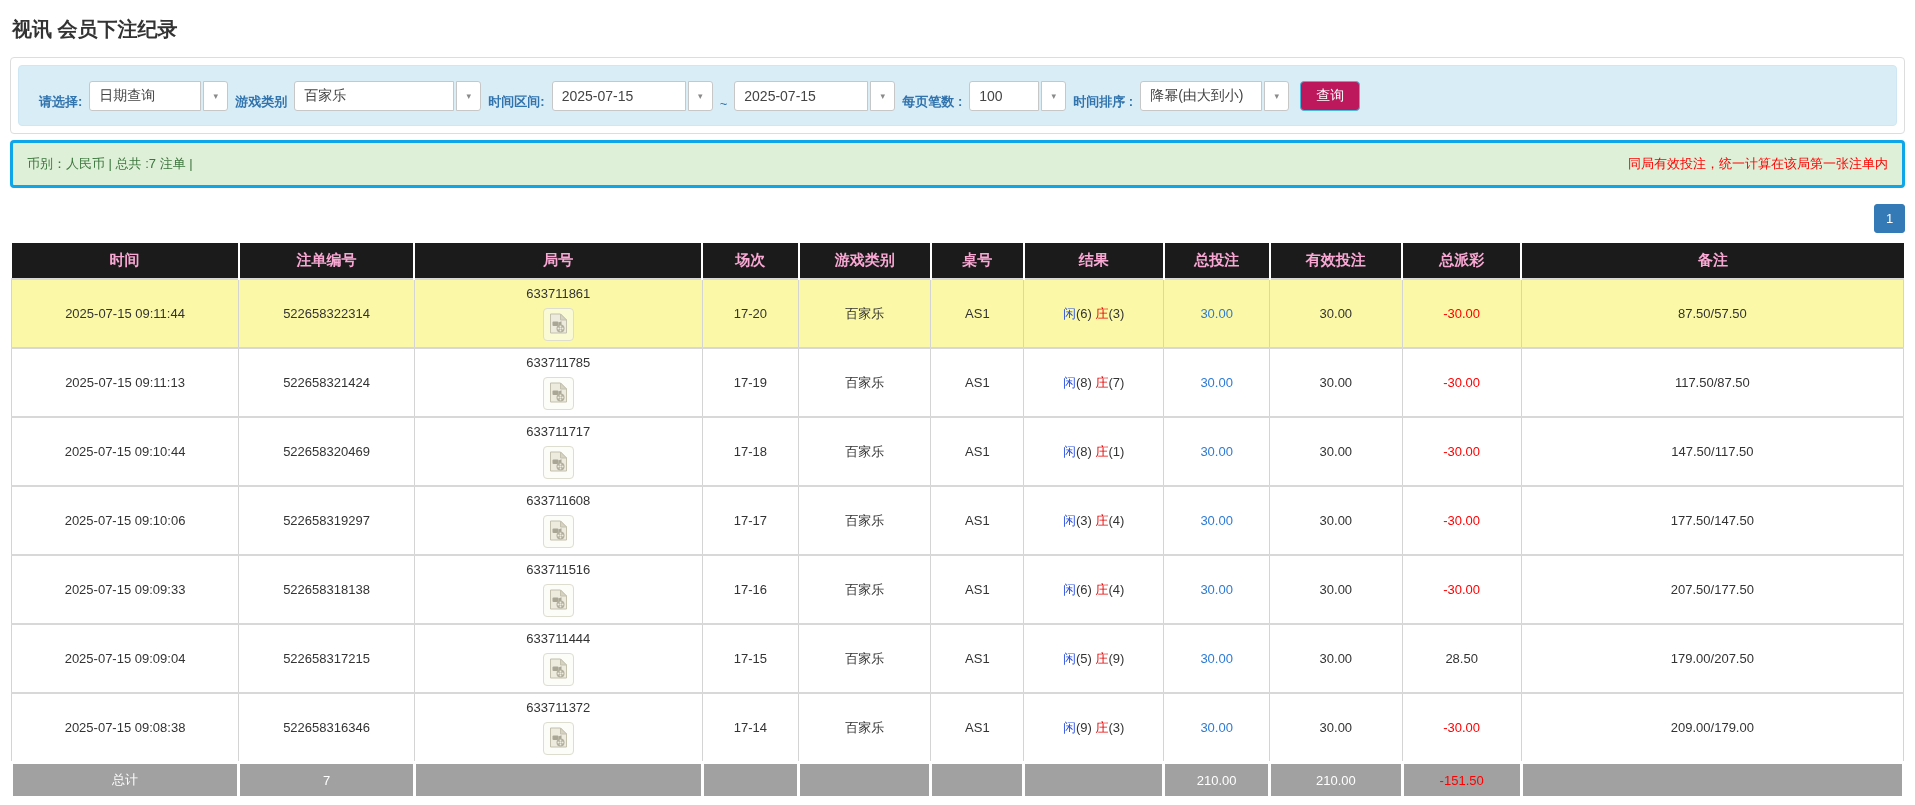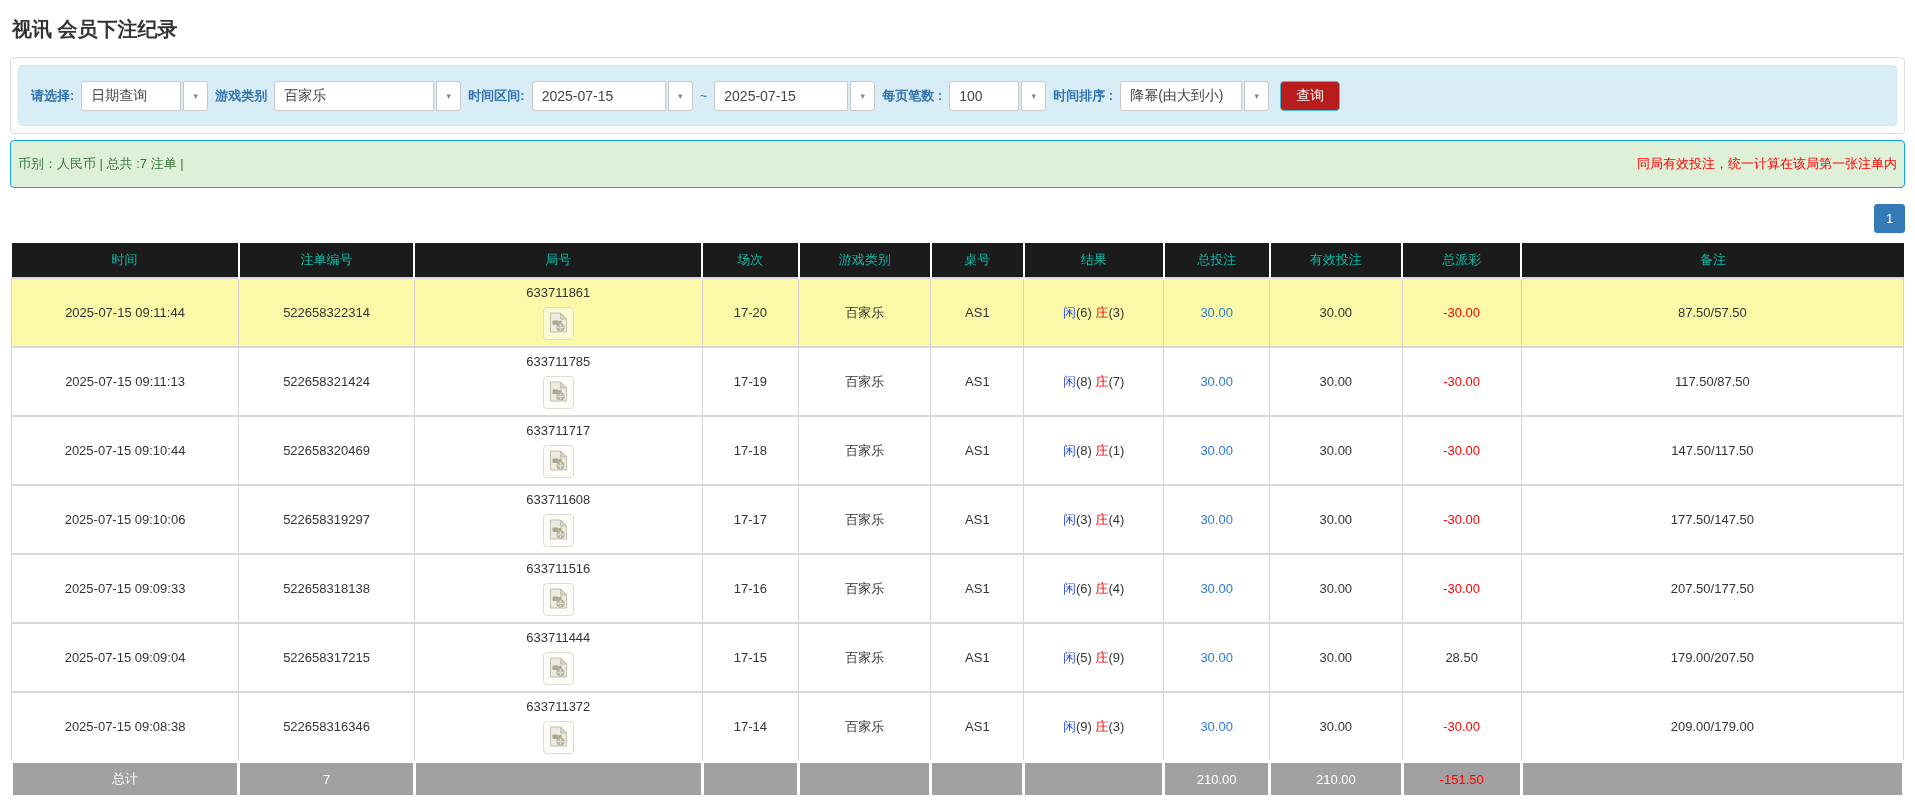--- a/index.html
+++ b/index.html
@@ -10,47 +10,47 @@
   }
   .page { padding: 8px 10px 0 10px; }
 
   
   .page-title { font-size:20px; font-weight:700; color:#333; padding:8px 2px 14px 2px; }
 
   
   .filter-panel { border:1px solid #ddd; border-radius:4px; padding:7px; margin-bottom:6px; background:#fff; }
   .filter-bar {
     background:#d9edf7; border:1px solid #cfe7f3; border-radius:4px;
-    padding:14px 12px; display:flex; align-items:center; gap:7px; height:61px;
+    padding:14px 20px; display:flex; align-items:flex-end; gap:7px; height:61px;
   }
   .f-label { color:#3173ad; font-size:13px; font-weight:bold; white-space:nowrap; }
   .tilde { color:#3173ad; font-size:13px; }
   .combo { display:inline-flex; align-items:stretch; height:30px; }
   .combo-input {
     background:#fff; border:1px solid #c7c7c7; border-radius:3px 0 0 3px;
     font-size:14px; color:#444; padding:0 9px; display:flex; align-items:center;
     height:30px; white-space:nowrap; overflow:hidden;
   }
   .combo-btn {
     width:25px; height:30px; margin-left:2px; background:#fff;
     border:1px solid #c7c7c7; border-radius:0 3px 3px 0;
     display:flex; align-items:center; justify-content:center;
     color:#8a8a8a; font-size:9px; cursor:pointer;
   }
-  .w110 { width:100px; } .w160 { width:160px; } .w115 { width:134px; } .w70 { width:70px; } .w120 { width:122px; }
+  .w110 { width:112px; } .w160 { width:160px; } .w115 { width:134px; } .w70 { width:70px; } .w120 { width:122px; }
   .search-btn {
-    background:#b91c1c; border:1px solid #46b8da; border-radius:4px; color:#fff;
+    background:#be185d; border:1px solid #46b8da; border-radius:4px; color:#fff;
     font-size:14px; height:30px; padding:0 15px; margin-left:4px; cursor:pointer;
     font-family: "Liberation Sans", sans-serif;
   }
 
   
   .summary-bar {
-    background:#dff0d8; border:1px solid #0ea5e9; border-radius:4px;
-    padding:0 7px; height:48px; margin:5px 0 0 0;
+    background:#dff0d8; border:3px solid #0ea5e9; border-radius:4px;
+    padding:0 14px; height:48px; margin:5px 0 0 0;
     display:flex; align-items:center; justify-content:space-between;
   }
   .summary-left { color:#3c763d; font-size:13px; }
   .summary-note { color:#ff0000; font-size:13px; }
 
   
   .pagination { text-align:right; }
   .pagination.top { margin:16px 0 10px 0; }
   .pagination.bottom { margin:26px 0 0 0; }
   .page-btn {
@@ -58,21 +58,21 @@
     font-size:13px; min-width:31px; height:29px; cursor:pointer;
     font-family:"Liberation Sans", sans-serif;
   }
 
   
   table { width:100%; border-collapse:collapse; table-layout:fixed; }
   col.c1{width:12.0%} col.c2{width:9.3%} col.c3{width:15.2%} col.c4{width:5.1%}
   col.c5{width:7.0%} col.c6{width:4.9%} col.c7{width:7.4%} col.c8{width:5.6%}
   col.c9{width:7.0%} col.c10{width:6.3%} col.c11{width:20.2%}
   th {
-    background:#1b1b1b; color:#14b8a6; font-size:13px; font-weight:normal;
+    background:#1b1b1b; color:#f9a8d4; font-size:15px; font-weight:bold;
     padding:8px 4px; text-align:center; border-right:2px solid #fff;
   }
   th:last-child { border-right:none; }
   tbody.data td {
     background:#fff; font-size:13px; color:#333; text-align:center;
     height:54px; padding:6px 4px;
     border-left:1px solid #d4d4d4; border-right:1px solid #d4d4d4;
     border-top:2px solid #d8d8d8; border-bottom:2px solid #d8d8d8;
   }
   tbody.data tr.highlight td { background:#fbf9a7; }

